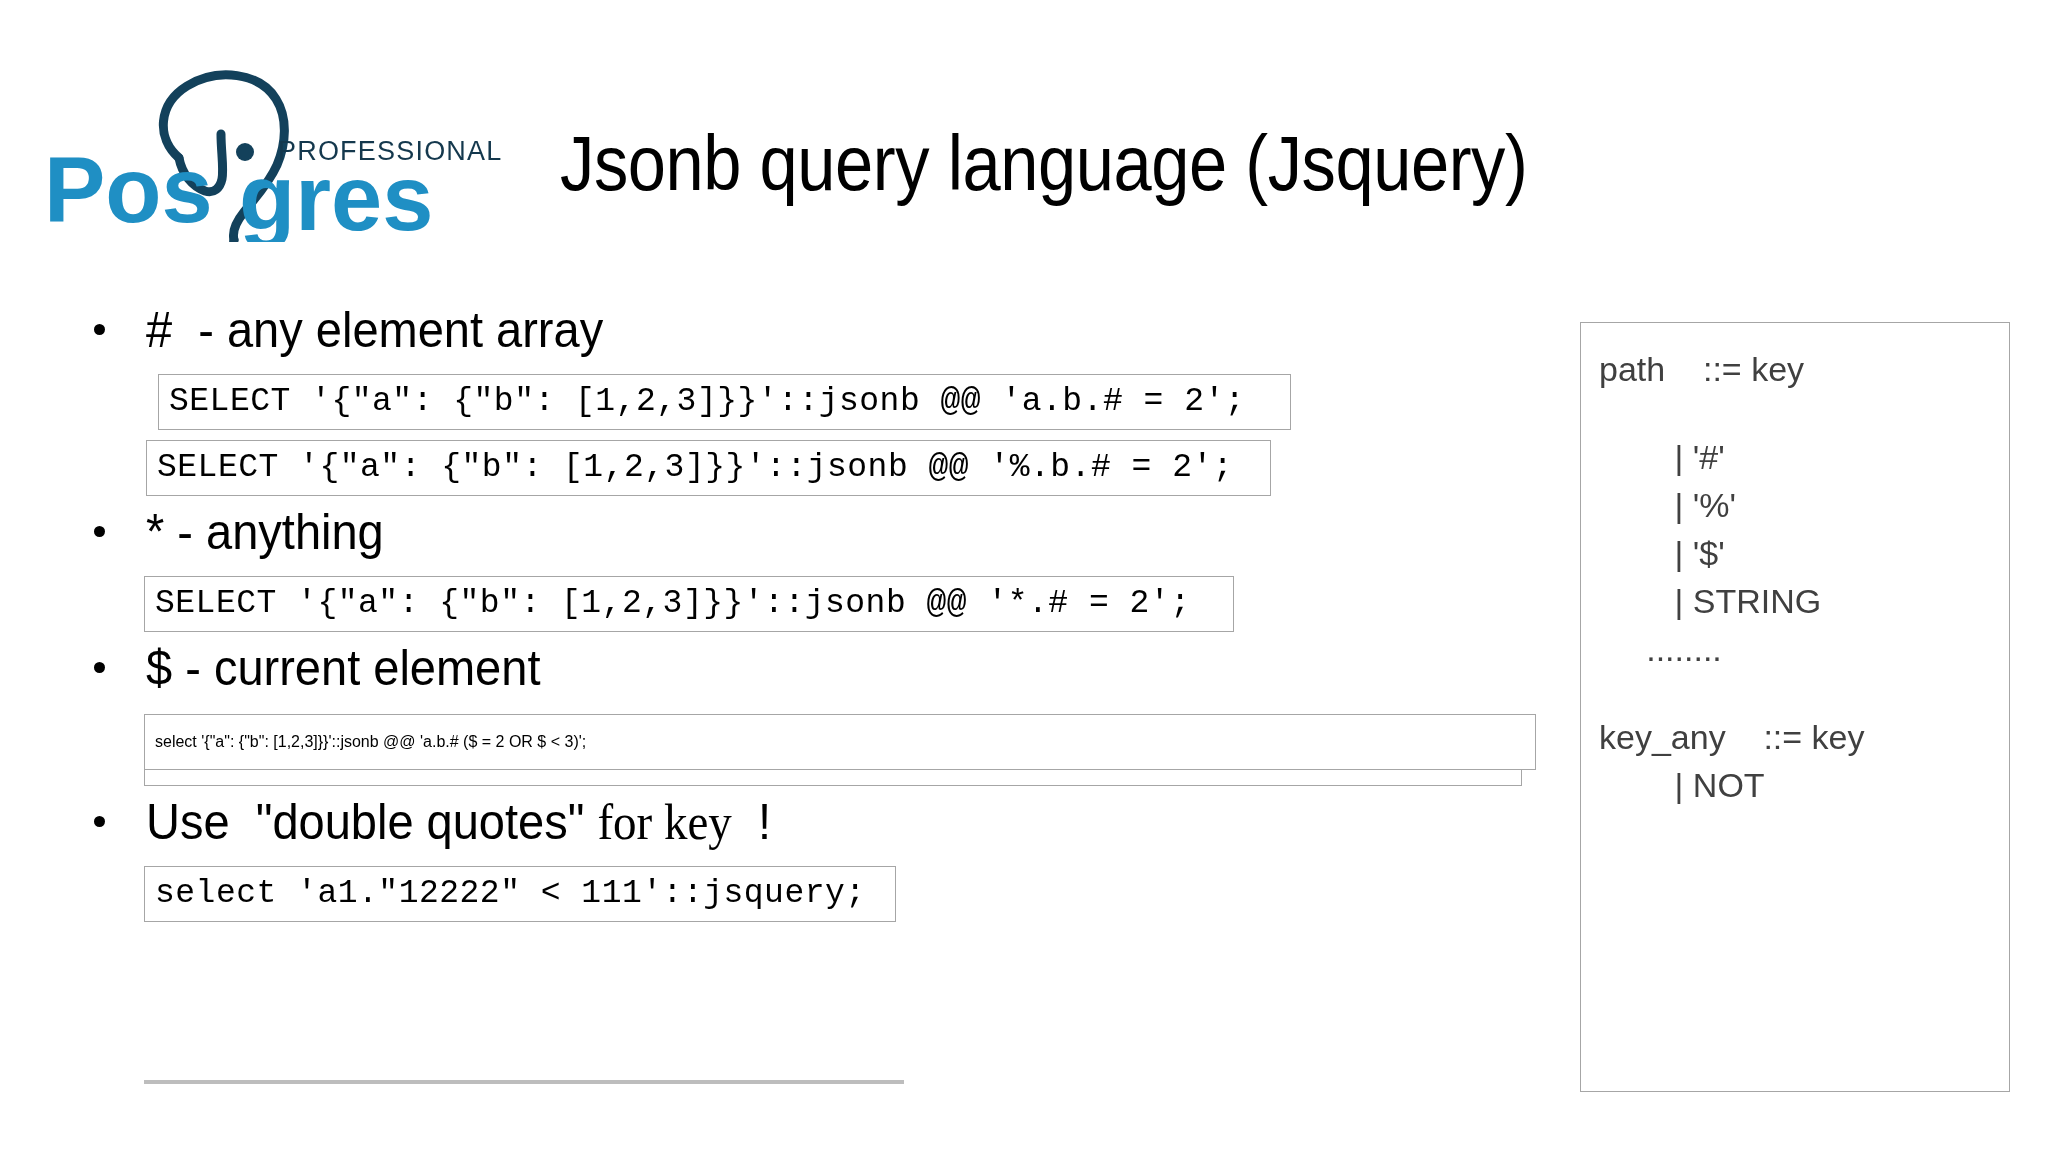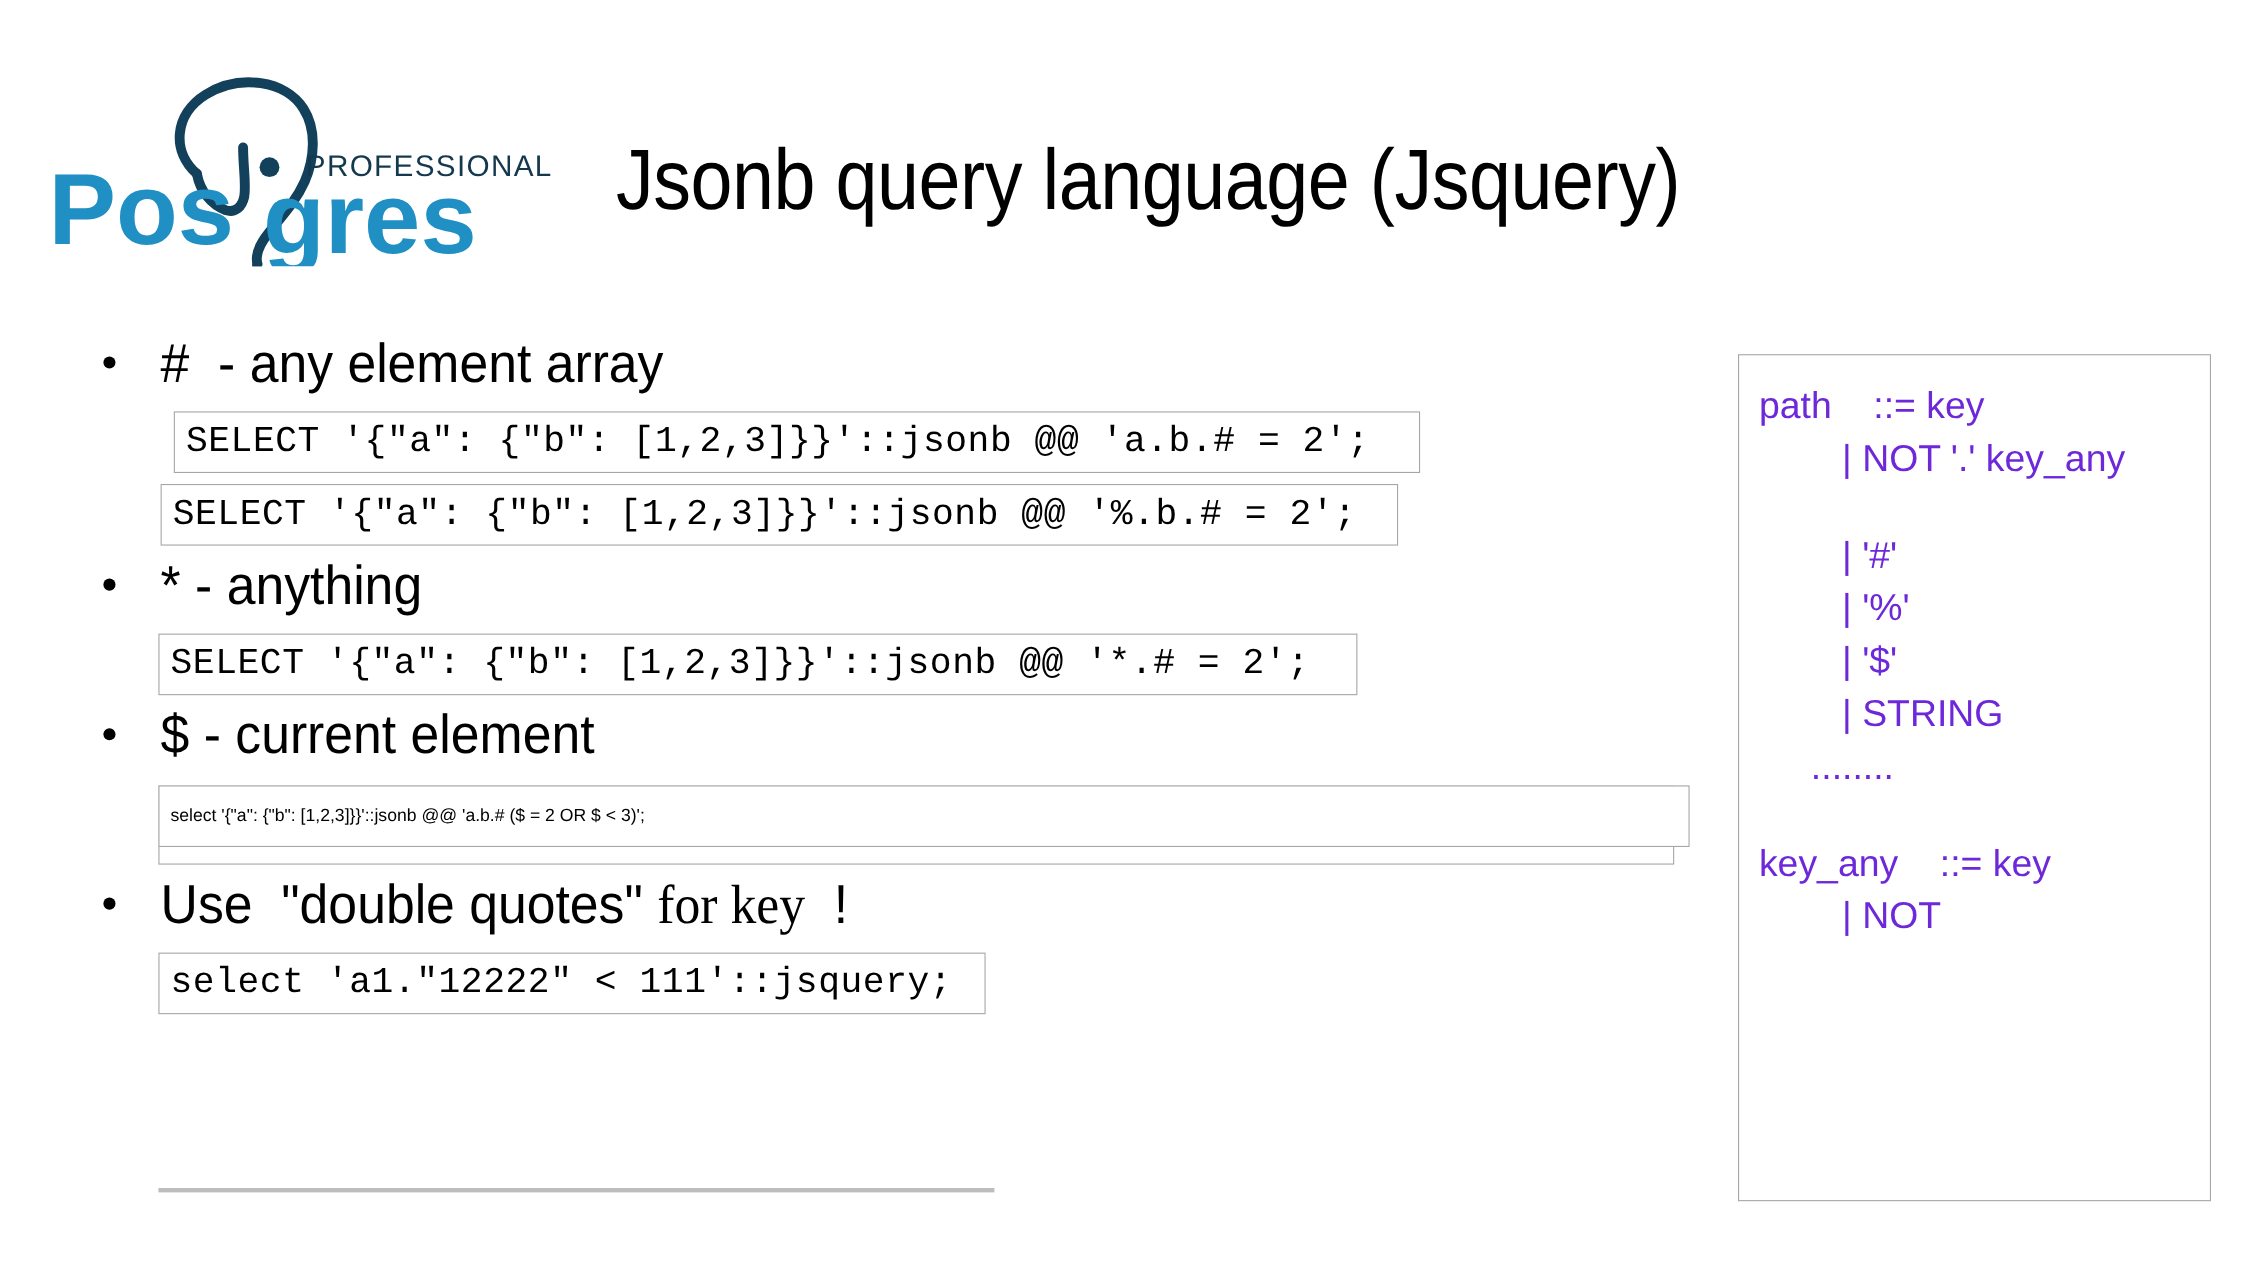--- a/index.html
+++ b/index.html
@@ -152,21 +152,21 @@
     height: 770px;
     border: 1px solid #a6a6a6;
     background: #ffffff;
     box-sizing: border-box;
     padding: 22px 0 0 18px;
   }
   .g-line {
     font-family: "Liberation Sans", sans-serif;
     font-size: 34px;
     line-height: 48px;
-    color: #6d28d9;
+    color: #404040;
     white-space: pre;
   }
   .g-gap { height: 40px; }
 
   
   .bottom-strip {
     position: absolute;
     left: 144px;
     top: 1080px;
     width: 760px;
@@ -254,21 +254,20 @@
       </div>
       <div class="code-box cb-5">
         <span class="code-text">select 'a1."12222" &lt; 111'::jsquery;</span>
       </div>
     </div>
 
   </div>
 
   <div class="grammar-panel">
     <div class="g-line">path    ::= key</div>
-    <div class="g-line">        | NOT '.' key_any</div>
     <div class="g-gap"></div>
     <div class="g-line">        | '#'</div>
     <div class="g-line">        | '%'</div>
     <div class="g-line">        | '$'</div>
     <div class="g-line">        | STRING</div>
     <div class="g-line">     ........</div>
     <div class="g-gap"></div>
     <div class="g-line">key_any    ::= key</div>
     <div class="g-line">        | NOT</div>
   </div>

